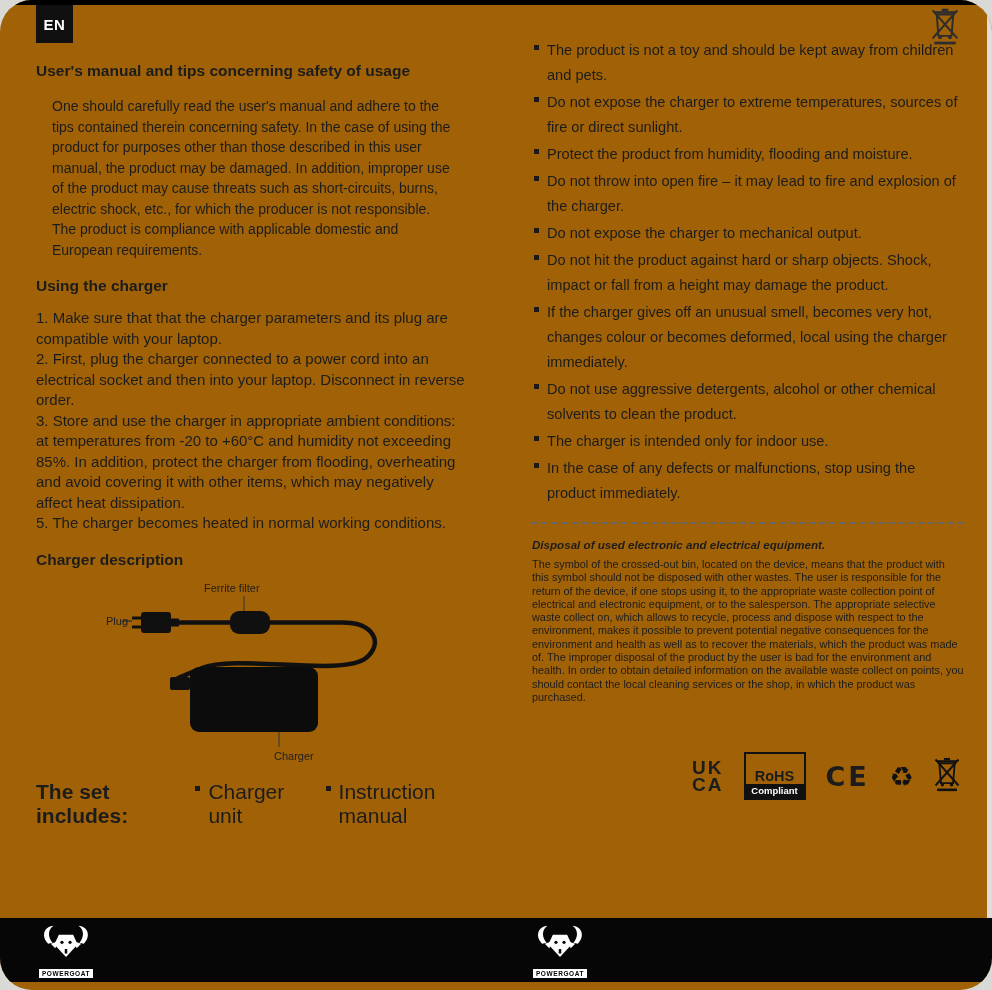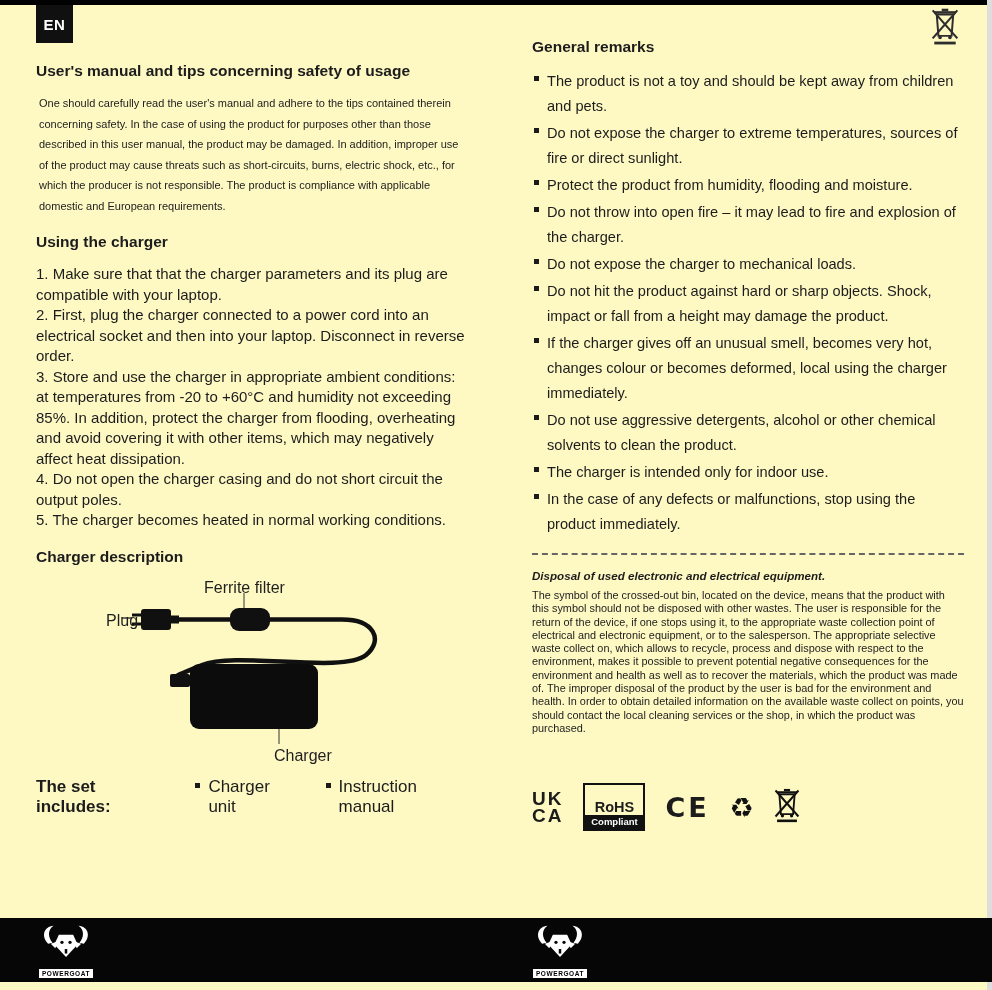--- a/index.html
+++ b/index.html
@@ -1,59 +1,59 @@
 <!DOCTYPE html>
 <html><head>
 <meta charset="utf-8">
 <style>
   * { box-sizing: border-box; }
   body { margin: 0; background: #d9d9d6; font-family: "Liberation Sans", sans-serif; }
   .sheet {
     position: relative; width: 992px; height: 990px;
-    background: #fef9c3; color: #1c1c1c; overflow: hidden;
+    background: #a16207; color: #1c1c1c; overflow: hidden; border-radius: 32px;
   }
   .top-strip { position: absolute; top: 0; left: 0; right: 0; height: 5px; background: #000; }
   .edge-right { position: absolute; top: 0; right: 0; bottom: 0; width: 5px; background: #dedddb; }
   .en-badge {
     position: absolute; left: 36px; top: 5px; width: 37px; height: 38px;
     background: #101010; color: #fff; font-weight: 700; font-size: 15px;
     display: flex; align-items: center; justify-content: center; letter-spacing: .5px;
   }
   .corner-weee { position: absolute; left: 931px; top: 7px; width: 28px; height: 38px; }
 
   .col-left  { position: absolute; left: 36px;  top: 62px; width: 432px; }
   .col-right { position: absolute; left: 532px; top: 38px; width: 432px; }
 
   .h1 { font-size: 15.5px; font-weight: 700; margin: 0 0 13px 0; }
   .h2 { font-size: 15.5px; font-weight: 700; margin: 17px 0 13px 0; }
-  .body-text { font-size: 11px; line-height: 20.5px; margin: 3px; }
+  .body-text { font-size: 14px; line-height: 20.5px; margin: 16px; }
   .steps p { font-size: 15px; line-height: 20.5px; margin: 0; }
 
   .bullet { position: relative; padding-left: 15px; font-size: 14.6px; line-height: 25px; margin: 0 0 2px 0; }
   .bullet::before { content: ""; position: absolute; left: 2px; top: 7px; width: 5px; height: 5px; background: #1a1a1a; }
 
   .dashed-sep { border: 0; border-top: 2px dashed #666; margin: 16px 0 0 0; width: 100%; }
   .h3-small { font-size: 11.6px; font-weight: 700; margin: 14px 0 7px 0; font-style: italic; }
   .small-text { font-size: 10.9px; line-height: 13.3px; margin: 0; }
 
   
   .diagram { position: relative; width: 340px; height: 192px; margin: 8px 0 6px 58px; }
   .diagram svg { position: absolute; left: 0; top: 0; }
-  .d-label { position: absolute; font-size: 16px; color: #1f1f1f; white-space: nowrap; padding-left: 12px; }
+  .d-label { position: absolute; font-size: 11px; color: #1f1f1f; white-space: nowrap; padding-left: 12px; }
   .d-ferrite { left: 98px; top: 0; }
   .d-plug { left: 0; top: 33px; }
   .d-charger { left: 168px; top: 168px; }
 
-  .set-line { display: flex; align-items: center; gap: 30px; margin-top: 0; font-size: 17px; }
+  .set-line { display: flex; align-items: center; gap: 30px; margin-top: 0; font-size: 21px; }
   .set-label { font-weight: 700; }
   .set-item { position: relative; padding-left: 13px; }
   .set-item::before { content: ""; position: absolute; left: 0; top: 6px; width: 5px; height: 5px; background: #1a1a1a; }
 
   
-  .logos { display: flex; align-items: center; gap: 20px; margin-top: 48px; padding-right: 4px; }
+  .logos { display: flex; align-items: center; gap: 20px; margin-top: 48px; justify-content: flex-end; padding-right: 4px; }
   .ukca { font-weight: 800; font-size: 19px; line-height: 17px; letter-spacing: 2px; }
   .rohs { border: 2px solid #111; text-align: center; min-width: 62px; }
   .rohs-top { font-weight: 700; font-size: 14.5px; padding: 14px 7px 0 7px; }
   .rohs-bottom { background: #111; color: #fff; font-size: 9.5px; padding: 1px 4px 2px 4px; font-weight: bold; }
   .ce-mark { font-weight: 700; font-size: 27px; letter-spacing: 3px; font-family: "DejaVu Sans", sans-serif; }
   .recycle { font-size: 27px; line-height: 27px; color: #111; font-family: "DejaVu Sans", sans-serif; }
 
   
   .footer-band { position: absolute; left: 0; right: 0; top: 918px; height: 64px; background: #060606; }
   .goat { position: absolute; width: 60px; text-align: center; }
@@ -88,21 +88,20 @@
 
   <div class="col-left">
     <h2 class="h1">User's manual and tips concerning safety of usage</h2>
     <p class="body-text">One should carefully read the user's manual and adhere to the tips contained therein concerning safety. In the case of using the product for purposes other than those described in this user manual, the product may be damaged. In addition, improper use of the product may cause threats such as short-circuits, burns, electric shock, etc., for which the producer is not responsible. The product is compliance with applicable domestic and European requirements.</p>
 
     <h2 class="h2">Using the charger</h2>
     <div class="steps">
       <p>1. Make sure that that the charger parameters and its plug are compatible with your laptop.</p>
       <p>2. First, plug the charger connected to a power cord into an electrical socket and then into your laptop. Disconnect in reverse order.</p>
       <p>3. Store and use the charger in appropriate ambient conditions: at temperatures from -20 to +60°C and humidity not exceeding 85%. In addition, protect the charger from flooding, overheating and avoid covering it with other items, which may negatively affect heat dissipation.</p>
-      <p>4. Do not open the charger casing and do not short circuit the output poles.</p>
       <p>5. The charger becomes heated in normal working conditions.</p>
     </div>
 
     <h2 class="h2">Charger description</h2>
 
     <div class="diagram">
       <svg width="340" height="192" viewBox="0 0 340 192">
 
         <line x1="150" y1="14" x2="150" y2="30" stroke="#333" stroke-width="1"></line>
         <line x1="185" y1="150" x2="185" y2="165" stroke="#333" stroke-width="1"></line>
@@ -129,28 +128,27 @@
     </div>
 
     <div class="set-line">
       <span class="set-label">The set includes:</span>
       <span class="set-item">Charger unit</span>
       <span class="set-item">Instruction manual</span>
     </div>
   </div>
 
   <div class="col-right">
-    <h2 class="h1">General remarks</h2>
 
     <div>
       <div class="bullet">The product is not a toy and should be kept away from children and pets.</div>
       <div class="bullet">Do not expose the charger to extreme temperatures, sources of fire or direct sunlight.</div>
       <div class="bullet">Protect the product from humidity, flooding and moisture.</div>
       <div class="bullet">Do not throw into open fire – it may lead to fire and explosion of the charger.</div>
-      <div class="bullet">Do not expose the charger to mechanical loads.</div>
+      <div class="bullet">Do not expose the charger to mechanical output.</div>
       <div class="bullet">Do not hit the product against hard or sharp objects. Shock, impact or fall from a height may damage the product.</div>
       <div class="bullet">If the charger gives off an unusual smell, becomes very hot, changes colour or becomes deformed, local using the charger immediately.</div>
       <div class="bullet">Do not use aggressive detergents, alcohol or other chemical solvents to clean the product.</div>
       <div class="bullet">The charger is intended only for indoor use.</div>
       <div class="bullet">In the case of any defects or malfunctions, stop using the product immediately.</div>
     </div>
 
     <hr class="dashed-sep">
 
     <h3 class="h3-small">Disposal of used electronic and electrical equipment.</h3>

